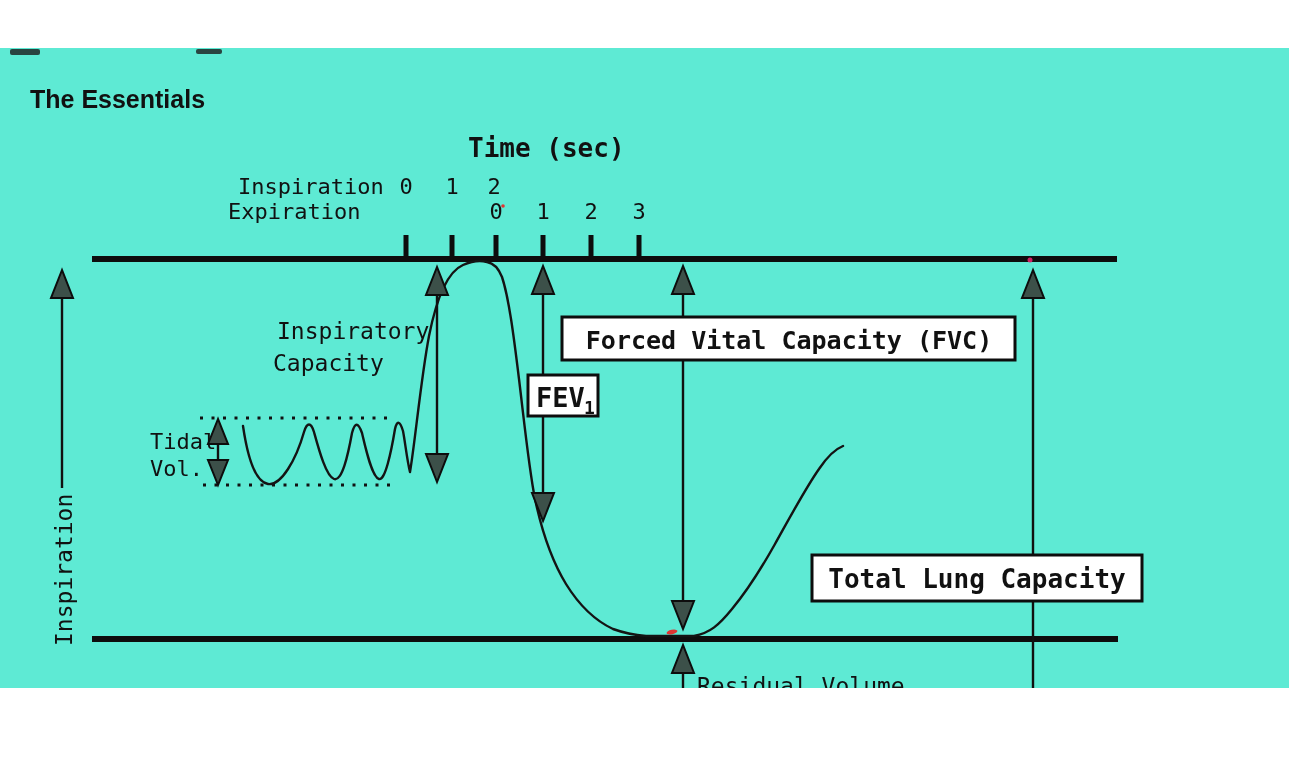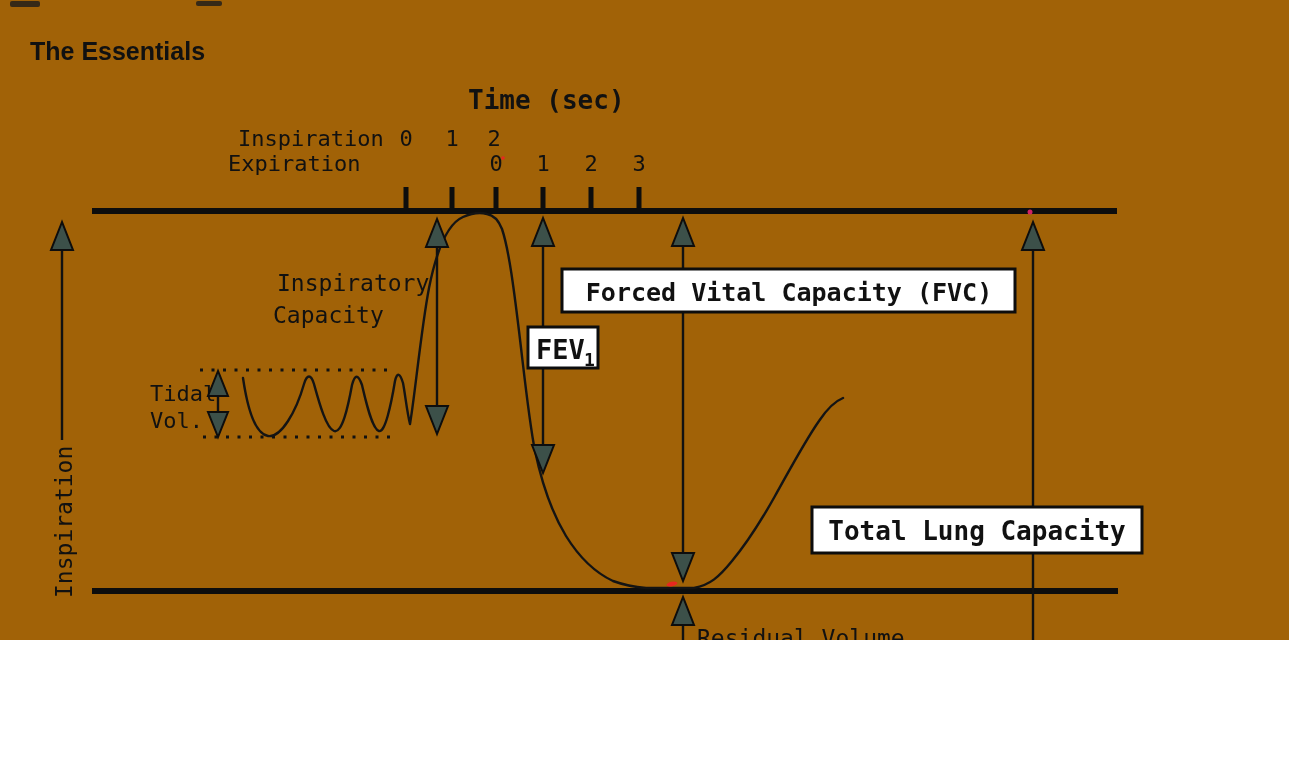--- a/index.html
+++ b/index.html
@@ -1,17 +1,17 @@
 <!DOCTYPE html>
 <html><head>
 <meta charset="utf-8">
 <style>
   html,body{margin:0;padding:0;background:#ffffff;}
-  .stage{position:relative;width:1289px;height:640px;background:#a16207;overflow:hidden;
-         font-family:"DejaVu Sans Mono", monospace;}
+  .stage{position:relative;width:1289px;height:640px;background:#5eead4;overflow:hidden;
+         font-family:"DejaVu Sans Mono", monospace;margin-top:48px;}
   svg{display:block}
   .mono{font-family:"DejaVu Sans Mono", monospace;fill:#111;}
   .sans{font-family:"Liberation Sans", sans-serif;fill:#111;}
   .b{font-weight:bold;}
   .shaft{stroke:#111;stroke-width:2.4;}
   .thick{fill:#0d0d0d;}
   .tick{fill:#0d0d0d;}
   .dotl{stroke:#111;stroke-width:3;stroke-dasharray:3 8.5;}
   .curve{fill:none;stroke:#141414;stroke-width:2.4;stroke-linejoin:round;stroke-linecap:round;}
   .box{fill:#ffffff;stroke:#0d0d0d;stroke-width:3;}

